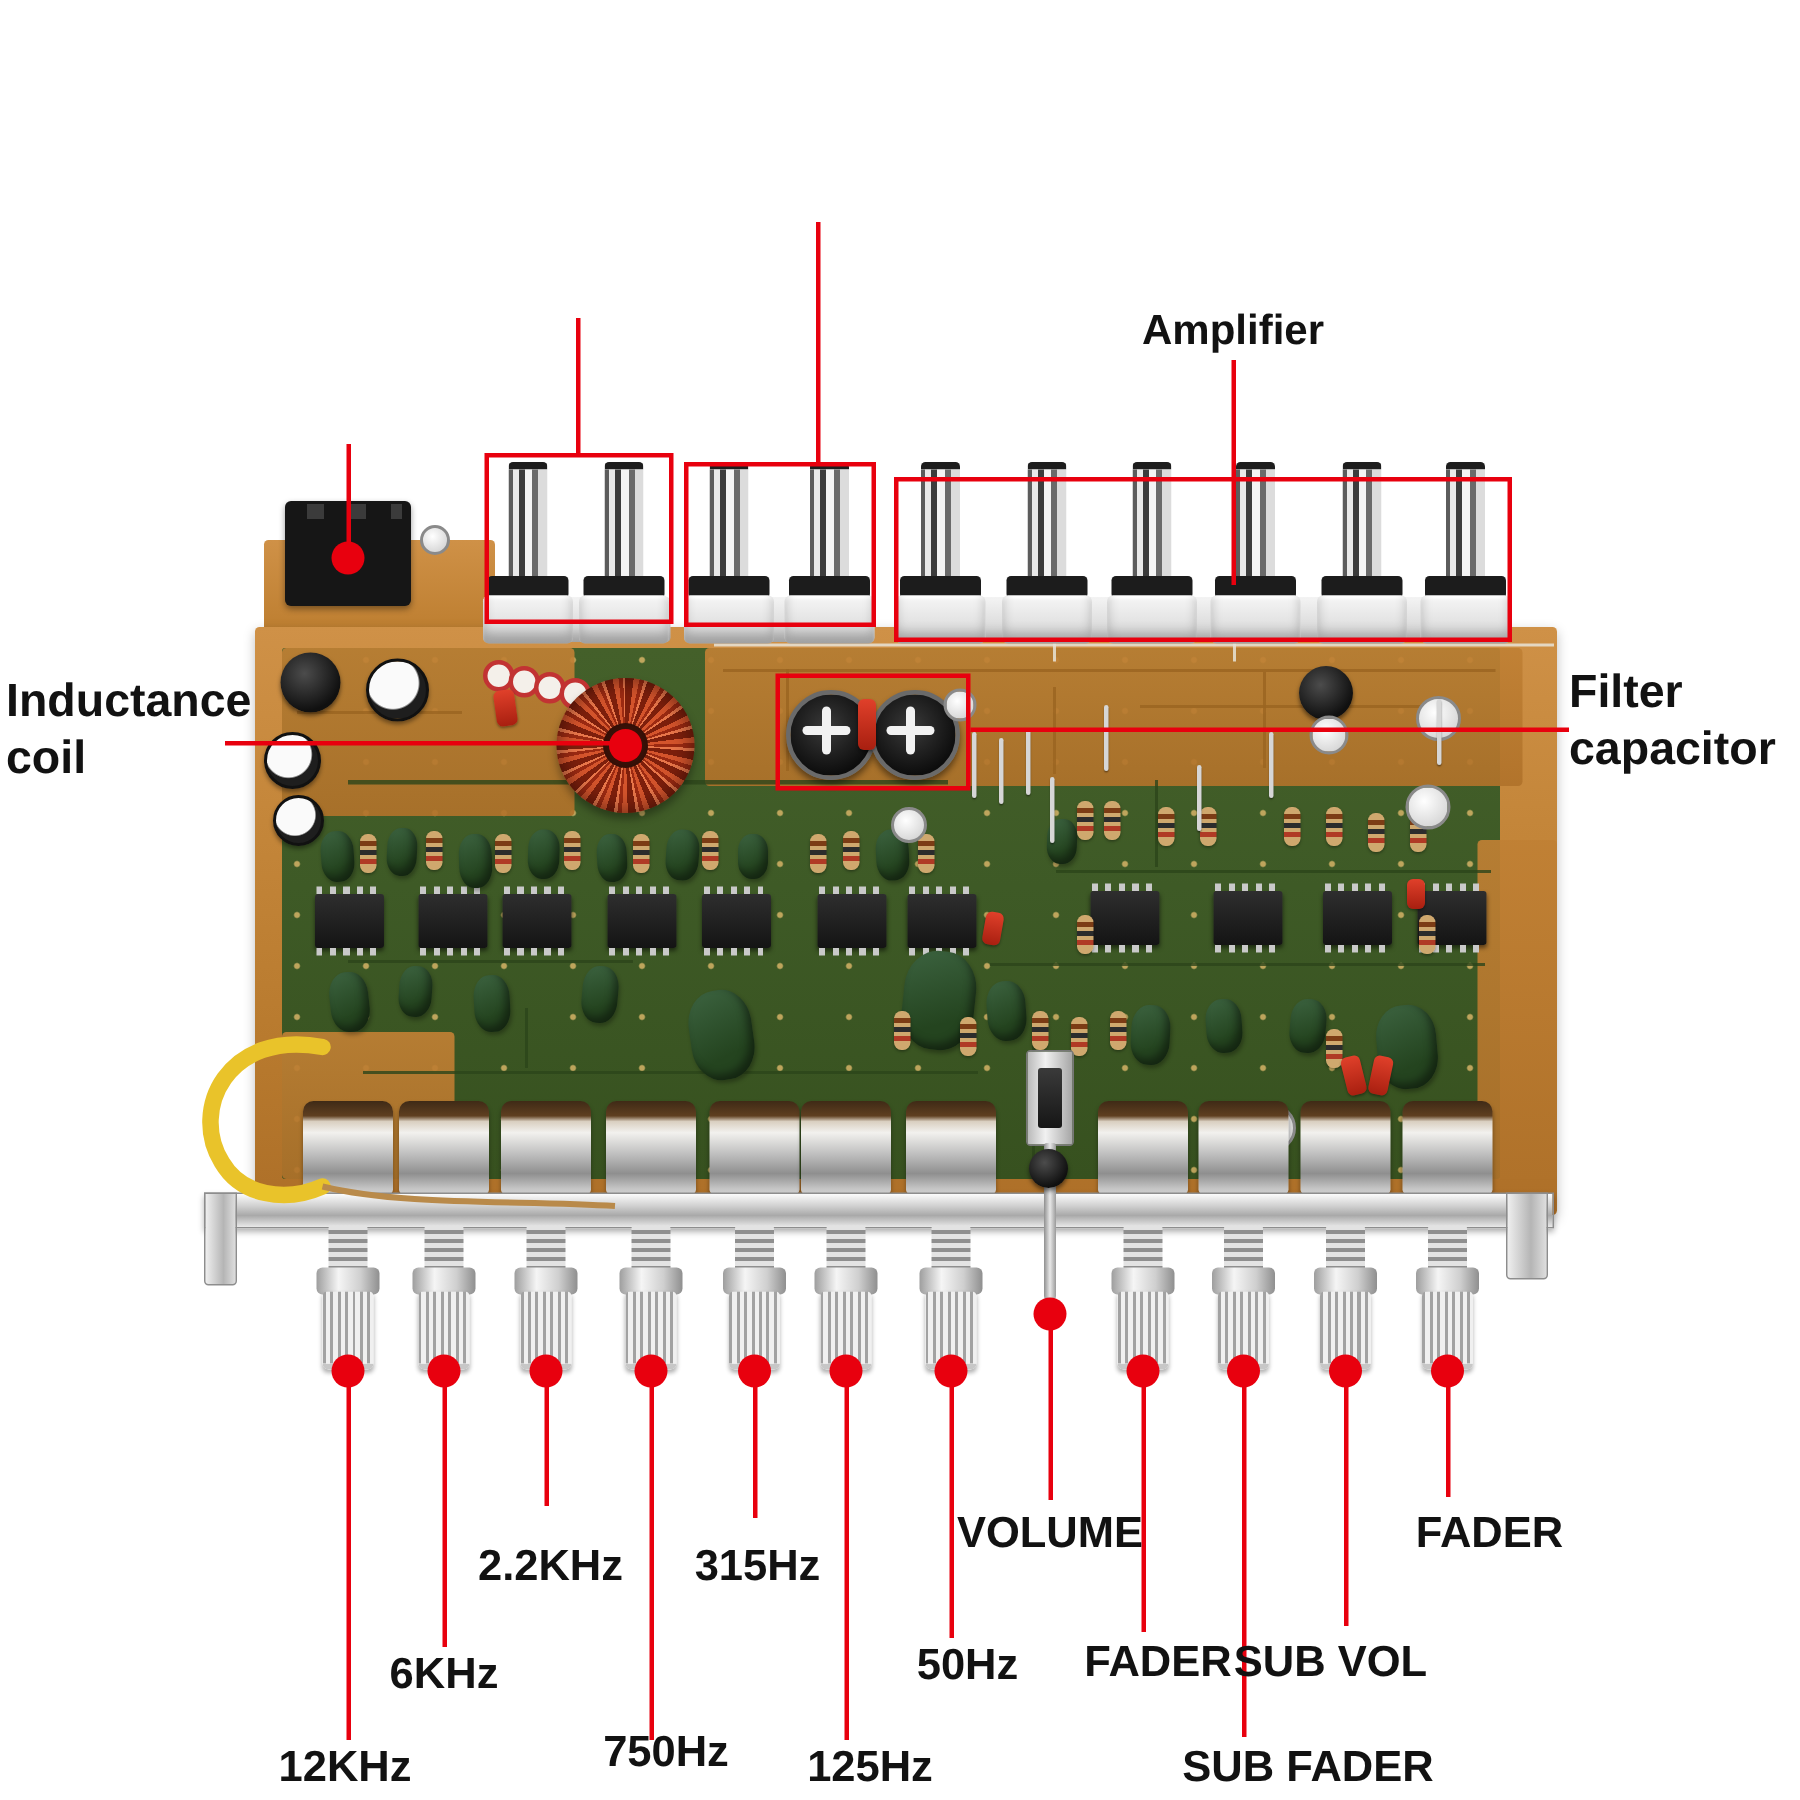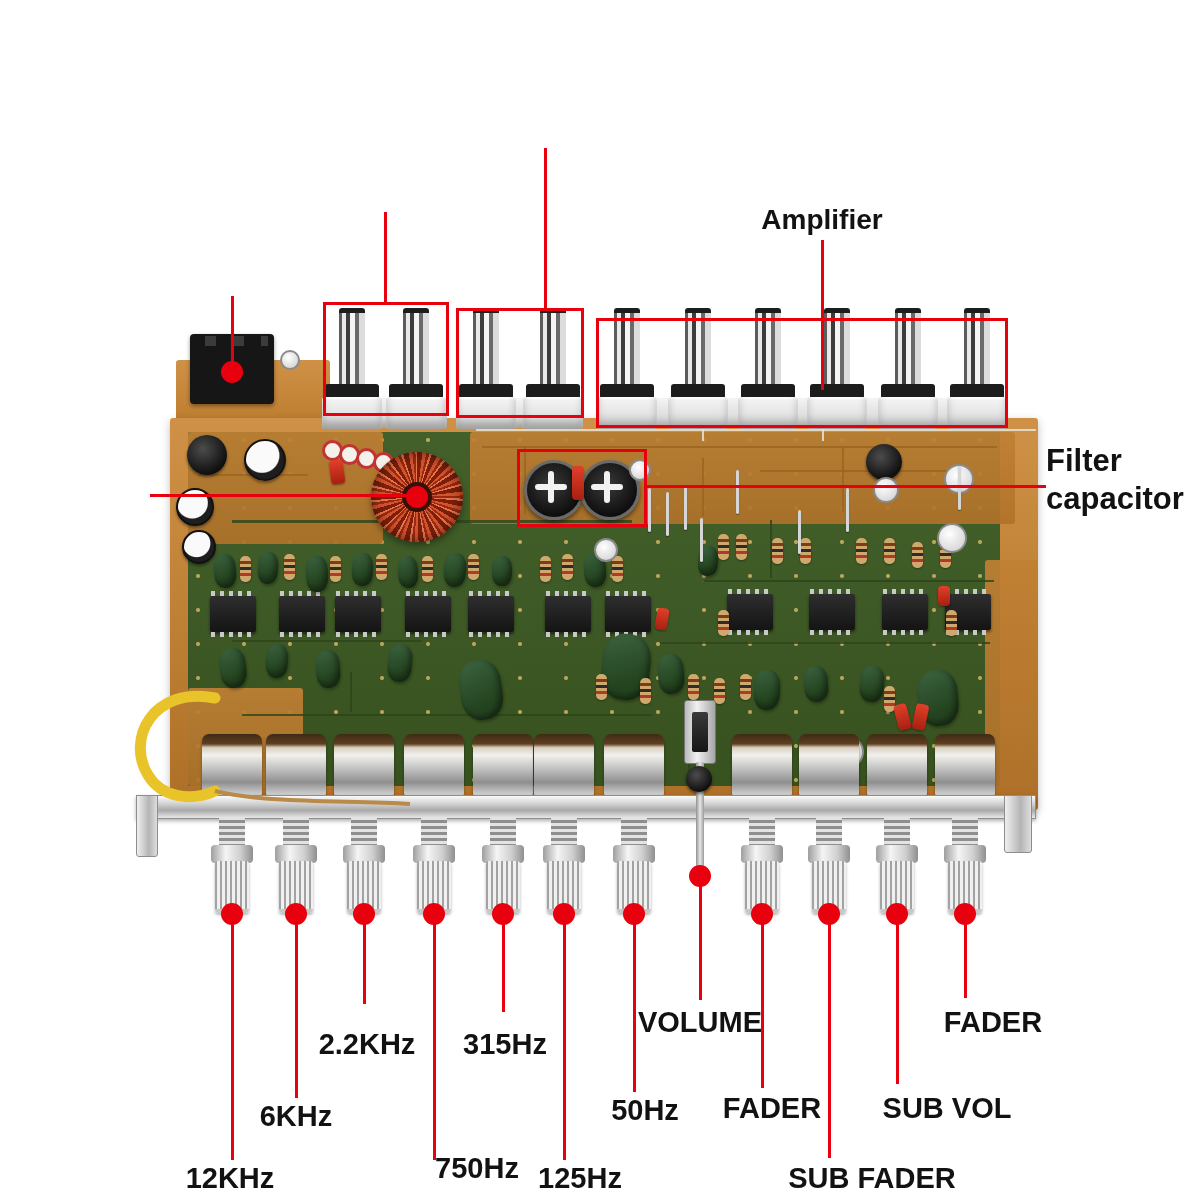--- a/index.html
+++ b/index.html
@@ -326,27 +326,28 @@
       <div class="abs dot" style="left: 492px; top: 903px; width: 22px; height: 22px;"></div>
       <div class="abs dot" style="left: 553px; top: 903px; width: 22px; height: 22px;"></div>
       <div class="abs dot" style="left: 623px; top: 903px; width: 22px; height: 22px;"></div>
       <div class="abs dot" style="left: 751px; top: 903px; width: 22px; height: 22px;"></div>
       <div class="abs dot" style="left: 818px; top: 903px; width: 22px; height: 22px;"></div>
       <div class="abs dot" style="left: 886px; top: 903px; width: 22px; height: 22px;"></div>
       <div class="abs dot" style="left: 954px; top: 903px; width: 22px; height: 22px;"></div>
     </div>
 
   <div class="lbl ctr" style="left:822px;top:204px;z-index:9;">Amplifier</div>
+  <div class="lbl side" style="left:4px;top:448px;width:185px;z-index:9;">Inductance coil</div>
   <div class="lbl side" style="left:1046px;top:442px;width:160px;z-index:9;">Filter capacitor</div>
 
   <div class="lbl bottom ctr" style="left:367px;top:1028px;z-index:9;">2.2KHz</div>
   <div class="lbl bottom ctr" style="left:505px;top:1028px;z-index:9;">315Hz</div>
   <div class="lbl bottom ctr" style="left:700px;top:1006px;z-index:9;">VOLUME</div>
   <div class="lbl bottom ctr" style="left:993px;top:1006px;z-index:9;">FADER</div>
   <div class="lbl bottom ctr" style="left:296px;top:1100px;z-index:9;">6KHz</div>
   <div class="lbl bottom ctr" style="left:645px;top:1094px;z-index:9;">50Hz</div>
   <div class="lbl bottom ctr" style="left:772px;top:1092px;z-index:9;">FADER</div>
-  <div class="lbl bottom ctr" style="left:947px;top:1092px;z-index:9;">SUB VOL</div>
+  <div class="lbl bottom ctr" style="left:887px;top:1092px;z-index:9;">SUB VOL</div>
   <div class="lbl bottom ctr" style="left:230px;top:1162px;z-index:9;">12KHz</div>
-  <div class="lbl bottom ctr" style="left:444px;top:1152px;z-index:9;margin-left:33px;">750Hz</div>
+  <div class="lbl bottom ctr" style="left:444px;top:1152px;z-index:9;">750Hz</div>
   <div class="lbl bottom ctr" style="left:580px;top:1162px;z-index:9;">125Hz</div>
   <div class="lbl bottom ctr" style="left:872px;top:1162px;z-index:9;">SUB FADER</div>
 </div>
 
 </body></html>

